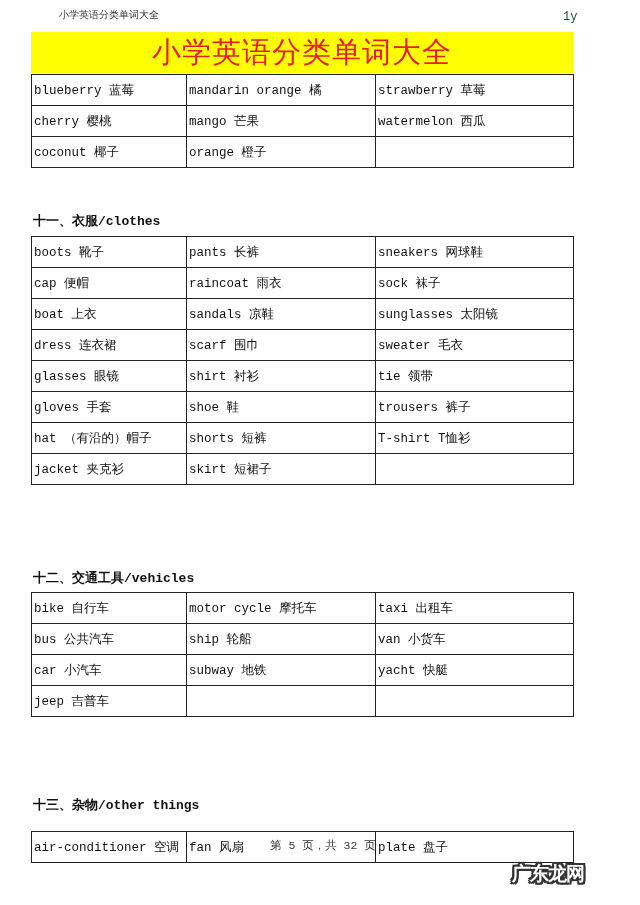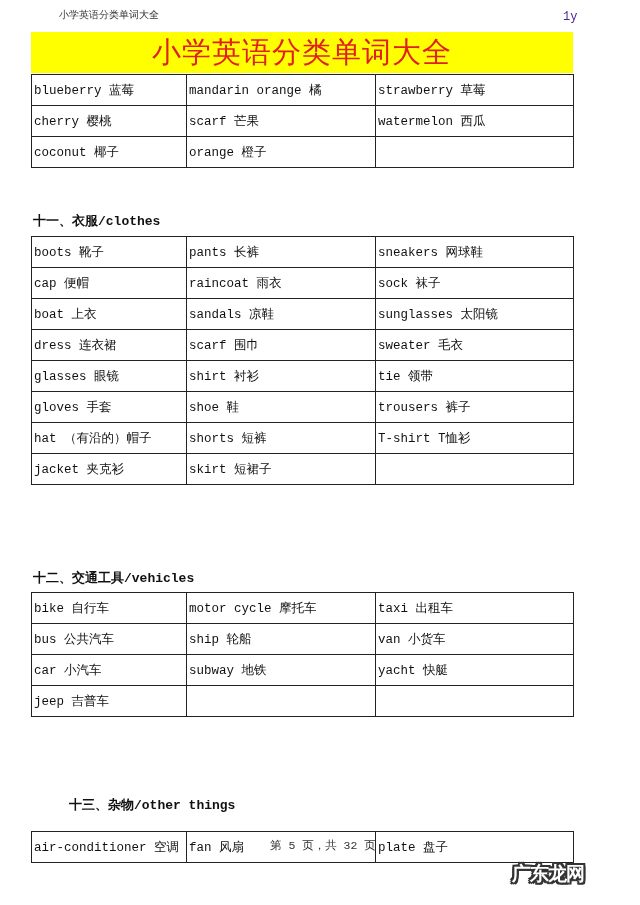--- a/index.html
+++ b/index.html
@@ -1,18 +1,18 @@
 <!DOCTYPE html>
 <html><head>
 <meta charset="utf-8">
 <style>
   html, body { margin:0; padding:0; background:#ffffff; }
   body { width:640px; height:905px; position:relative; overflow:hidden; font-family:"DejaVu Serif", serif; color:#111; }
   .hdr-left { position:absolute; left:59px; top:8px; font-size:10px; color:#333; }
-  .hdr-right { position:absolute; left:563px; top:10px; font-size:12px; color:#4c1d95; font-family:"Liberation Mono", monospace; }
+  .hdr-right { position:absolute; left:563px; top:10px; font-size:12px; color:#14532d; font-family:"Liberation Mono", monospace; }
   .banner { position:absolute; left:31px; top:32px; width:542px; height:41px; background:#ffff00; text-align:center; }
   .banner span { color:#e02020; font-size:29px; line-height:41px; font-family:"DejaVu Sans", sans-serif; letter-spacing:1px; }
   table.words { position:absolute; left:31px; width:542px; border-collapse:collapse; table-layout:fixed; }
   table.words td { border:1.5px solid #222; height:30px; padding:0 0 0 2px; font-size:12.5px; font-family:"Liberation Mono", monospace; white-space:nowrap; overflow:hidden; vertical-align:middle; }
   col.c1 { width:155px; } col.c2 { width:189px; } col.c3 { width:198px; }
   .section { position:absolute; left:33px; font-size:13px; font-family:"Liberation Mono", monospace; font-weight:bold; }
   .pager { position:absolute; left:270px; top:838px; font-size:11.5px; color:#333; font-family:"Liberation Mono", monospace; }
   .watermark { position:absolute; left:512px; top:861px; font-size:19px; font-weight:bold; color:#fff; font-family:"DejaVu Sans", sans-serif;
     text-shadow: -2px -2px 0 #333, 2px -2px 0 #333, -2px 2px 0 #333, 2px 2px 0 #333, 0 2px 0 #333, 2px 0 0 #333, 0 -2px 0 #333, -2px 0 0 #333; letter-spacing:-1px; }
 </style>
@@ -33,21 +33,21 @@
       <col class="c3">
     </colgroup>
   <tbody>
       <tr>
     <td>blueberry 蓝莓</td>
     <td>mandarin orange 橘</td>
     <td>strawberry 草莓</td>
   </tr>
   <tr>
     <td>cherry 樱桃</td>
-    <td>scarf 芒果</td>
+    <td>mango 芒果</td>
     <td>watermelon 西瓜</td>
   </tr>
   <tr>
     <td>coconut 椰子</td>
     <td>orange 橙子</td>
     <td></td>
   </tr>
 </tbody>
   </table>
 
@@ -126,21 +126,21 @@
         <td>yacht 快艇</td>
       </tr>
   <tr>
         <td>jeep 吉普车</td>
         <td></td>
         <td></td>
       </tr>
 </tbody>
   </table>
 
-<div class="section" style="top:796px;margin-left:36px;">十三、杂物/other things</div>
+<div class="section" style="top:796px;">十三、杂物/other things</div>
 <table class="words" style="top:819px;margin-top:12px;">
   <colgroup>
       <col class="c1">
       <col class="c2">
       <col class="c3">
     </colgroup>
   <tbody>
       <tr>
         <td>air-conditioner 空调</td>
         <td>fan 风扇</td>

